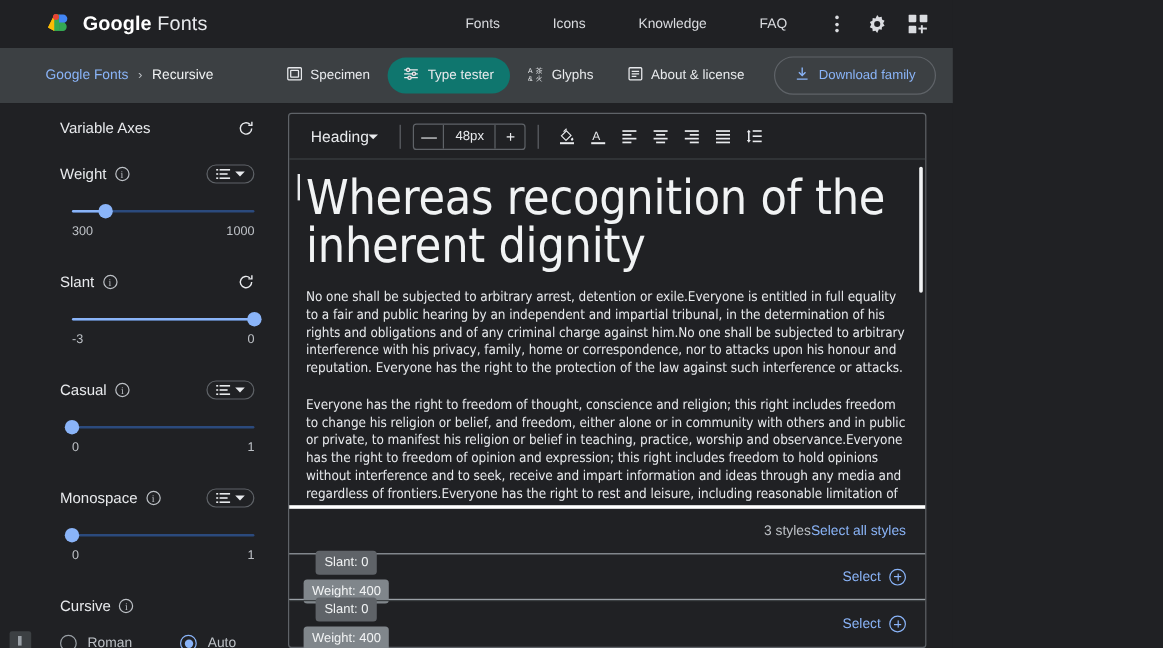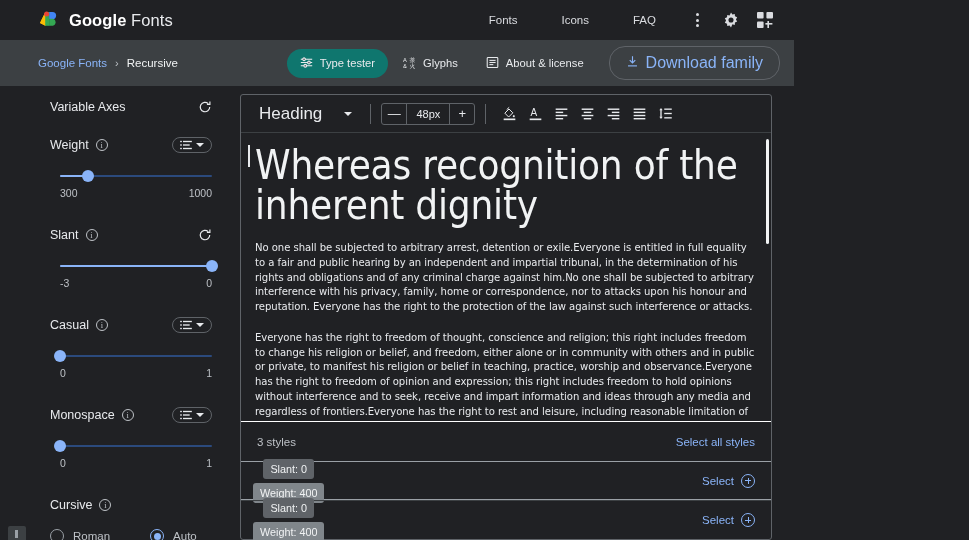--- a/index.html
+++ b/index.html
@@ -50,21 +50,21 @@
   .subnav-spacer { flex: 1 1 auto; }
   .subnav-actions { display: flex; align-items: center; gap: 2px; }
   .tabbtn {
     display: flex; align-items: center; gap: 7px;
     font-size: 11.2px; color: #e8eaed;
     padding: 7px 13px; border-radius: 16px; cursor: pointer; white-space: nowrap;
   }
   .tabbtn.active { background: #0f766e; }
   .dlbtn {
     display: flex; align-items: center; gap: 7px;
-    font-size: 16px; color: #8ab4f8; white-space: nowrap;
+    font-size: 11px; color: #8ab4f8; white-space: nowrap;
     padding: 7px 16px; border: 1px solid #5f6368; border-radius: 16px;
     cursor: pointer; margin-left: 10px;
   }
 
   
   .body { flex: 1 1 auto; display: flex; min-height: 0; background: #202124; }
 
   
   .sidebar {
     width: 240px; flex: 0 0 240px;
@@ -121,21 +121,21 @@
   
   .main { flex: 1 1 auto; padding: 8px 22px 0 0; min-width: 0; display: flex; }
   .panel {
     flex: 1 1 auto; border: 1px solid #5f6368; border-radius: 3px;
     display: flex; flex-direction: column; min-width: 0; background: #202124;
   }
   .toolbar {
     height: 38px; flex: 0 0 38px; display: flex; align-items: center;
     padding: 0 10px; border-bottom: 1px solid #3c4043; gap: 0;
   }
-  .tb-select { display: flex; align-items: center; gap: 22px; font-size: 17px; color: #e8eaed; padding: 4px 8px; cursor: pointer; }
+  .tb-select { display: flex; align-items: center; gap: 0; font-size: 13px; color: #e8eaed; padding: 4px 8px; cursor: pointer; }
   .tb-sep { width: 1px; height: 20px; background: #5f6368; margin: 0 10px; }
   .stepper { display: flex; align-items: center; border: 1px solid #5f6368; border-radius: 3px; height: 22px; overflow: hidden; }
   .step-btn { width: 24px; height: 100%; display: flex; align-items: center; justify-content: center; color: #e8eaed; font-size: 13px; cursor: pointer; }
   .step-val { min-width: 44px; text-align: center; font-size: 11px; color: #e8eaed; border-left: 1px solid #5f6368; border-right: 1px solid #5f6368; height: 100%; line-height: 20px; cursor: text; }
   .tb-icons { display: flex; align-items: center; gap: 0; }
   .tb-ic { width: 26px; height: 26px; display: flex; align-items: center; justify-content: center; cursor: pointer; border-radius: 3px; }
 
   .preview { flex: 1 1 auto; position: relative; overflow: hidden; padding: 10px 16px 8px 14px; }
   .caret { position: absolute; left: 7px; top: 12px; width: 2px; height: 22px; background: #e8eaed; }
   .pv-heading {
@@ -147,21 +147,21 @@
   .pv-para {
     font-family: "Liberation Sans Narrow", "DejaVu Sans Condensed", "Liberation Sans", sans-serif;
     font-stretch: condensed;
     font-size: 11.2px; line-height: 1.32; color: #e8eaed; margin-bottom: 16px;
     letter-spacing: -0.05px;
   }
   .pv-scroll { position: absolute; right: 2px; top: 6px; width: 3px; height: 105px; background: #f1f3f4; border-radius: 2px; cursor: pointer; }
 
   .styles-head {
     height: 40px; flex: 0 0 40px; display: flex; align-items: center;
-    padding: 0 16px; border-top: 1px solid #ffffff; justify-content: space-between;
+    padding: 0 16px; border-top: 3px solid #ffffff; justify-content: flex-end;
   }
   .styles-count { font-size: 11.5px; color: #bdc1c6; }
   .select-all { font-size: 11.5px; color: #8ab4f8; cursor: pointer; }
   .style-row {
     height: 39px; flex: 0 0 39px; display: flex; align-items: center;
     padding: 0 16px 0 12px; border-top: 1px solid #3c4043; justify-content: space-between;
     position: relative;
   }
   .style-row.hl { border-top: 1px solid #9aa0a6; border-bottom: 1px solid #9aa0a6; }
   .chips { display: flex; align-items: center; gap: 4px; flex-direction: column; }
@@ -195,20 +195,21 @@
         </svg>
       </span>
       <span class="brand-text"><b>Google</b><span class="thin"> Fonts</span></span>
     </div>
 
     <div class="nav-spacer"></div>
 
     <div class="nav-links">
       <div class="nav-link">Fonts</div>
       <div class="nav-link">Icons</div>
+      <div class="nav-link">Knowledge</div>
       <div class="nav-link">FAQ</div>
 
       <div class="nav-icon-btn">
         <span class="dots">
             <i></i>
             <i></i>
             <i></i>
           </span>
       </div>
       <div class="nav-icon-btn">
@@ -232,20 +233,29 @@
   <div class="subnav">
     <div class="crumbs">
       <span class="crumb-link">Google Fonts</span>
       <span class="crumb-sep">›</span>
       <span class="crumb-current">Recursive</span>
     </div>
 
     <div class="subnav-spacer"></div>
 
     <div class="subnav-actions">
+      <div class="tabbtn">
+        <span>
+          <svg width="13" height="13" viewBox="0 0 16 16" fill="none" stroke="#e8eaed" stroke-width="1.3">
+            <rect x="1" y="1.8" width="14" height="12.4" rx="1"></rect>
+            <rect x="4" y="4.6" width="8" height="6.8" rx=".5"></rect>
+          </svg>
+        </span>
+        <span>Specimen</span>
+      </div>
 
       <div class="tabbtn active">
         <span>
           <svg width="13" height="13" viewBox="0 0 16 16" stroke="#e8eaed" stroke-width="1.3" fill="none">
             <line x1="1" y1="4" x2="15" y2="4"></line>
               <line x1="1" y1="8" x2="15" y2="8"></line>
               <line x1="1" y1="12" x2="15" y2="12"></line>
             <circle cx="5" cy="4" r="1.7" fill="#5f6368"></circle>
               <circle cx="11" cy="8" r="1.7" fill="#5f6368"></circle>
               <circle cx="6.5" cy="12" r="1.7" fill="#5f6368"></circle>

